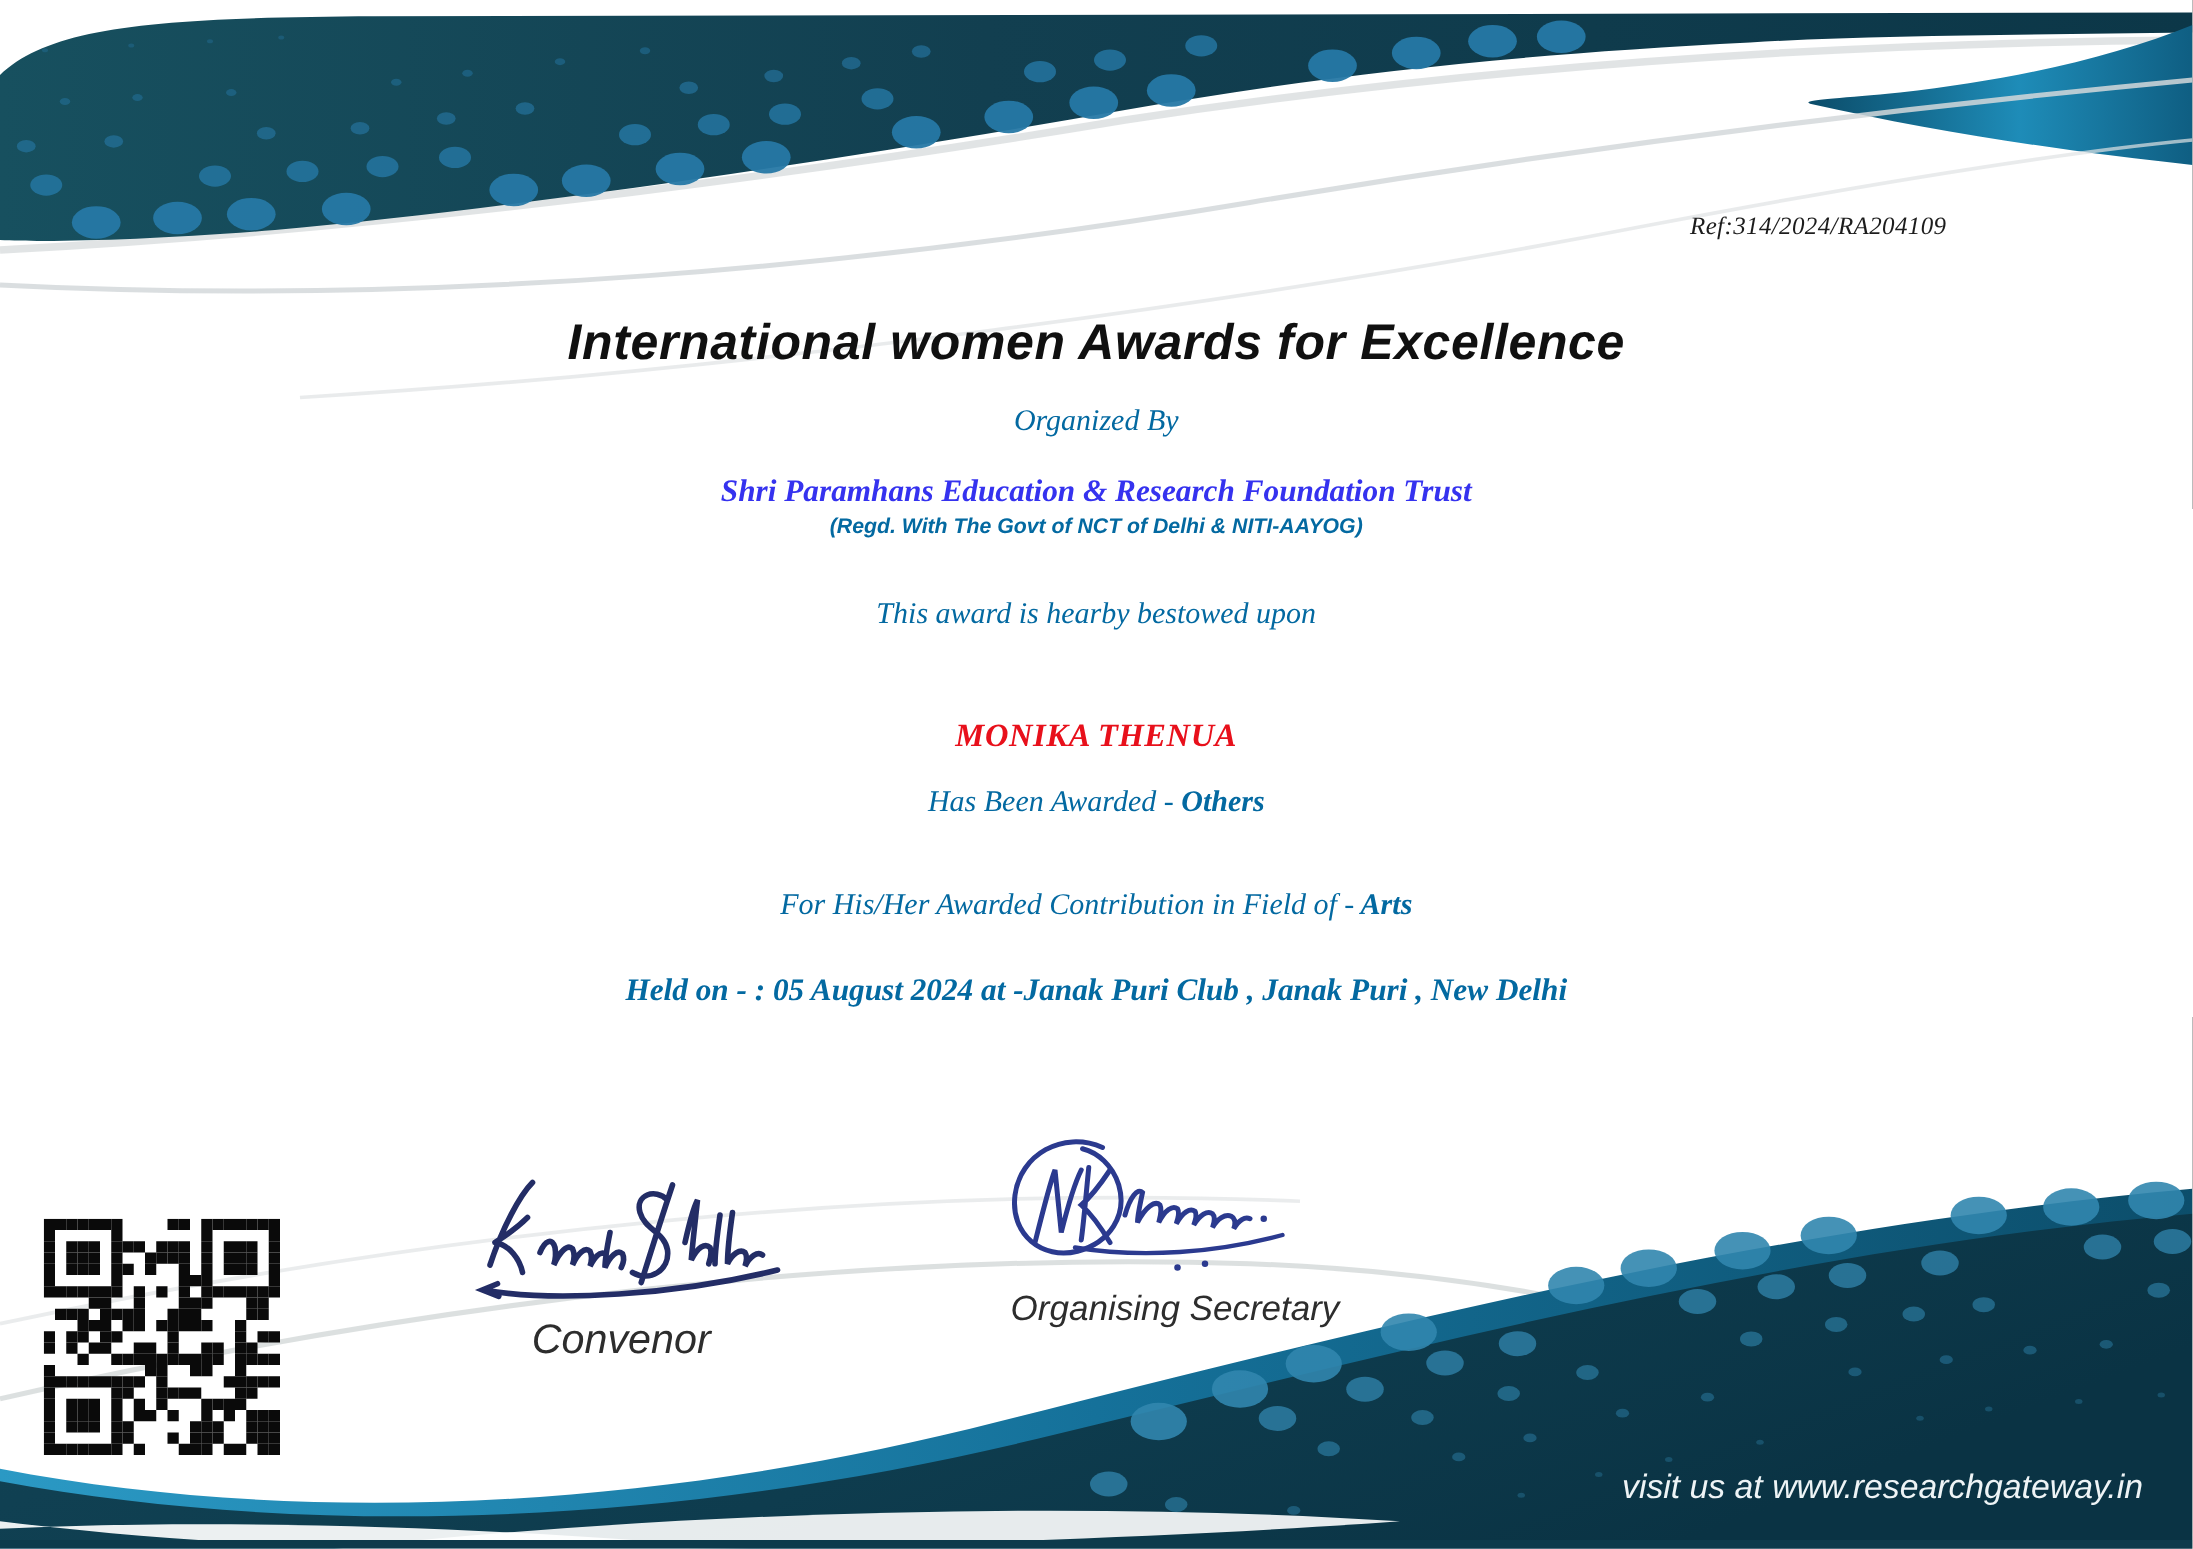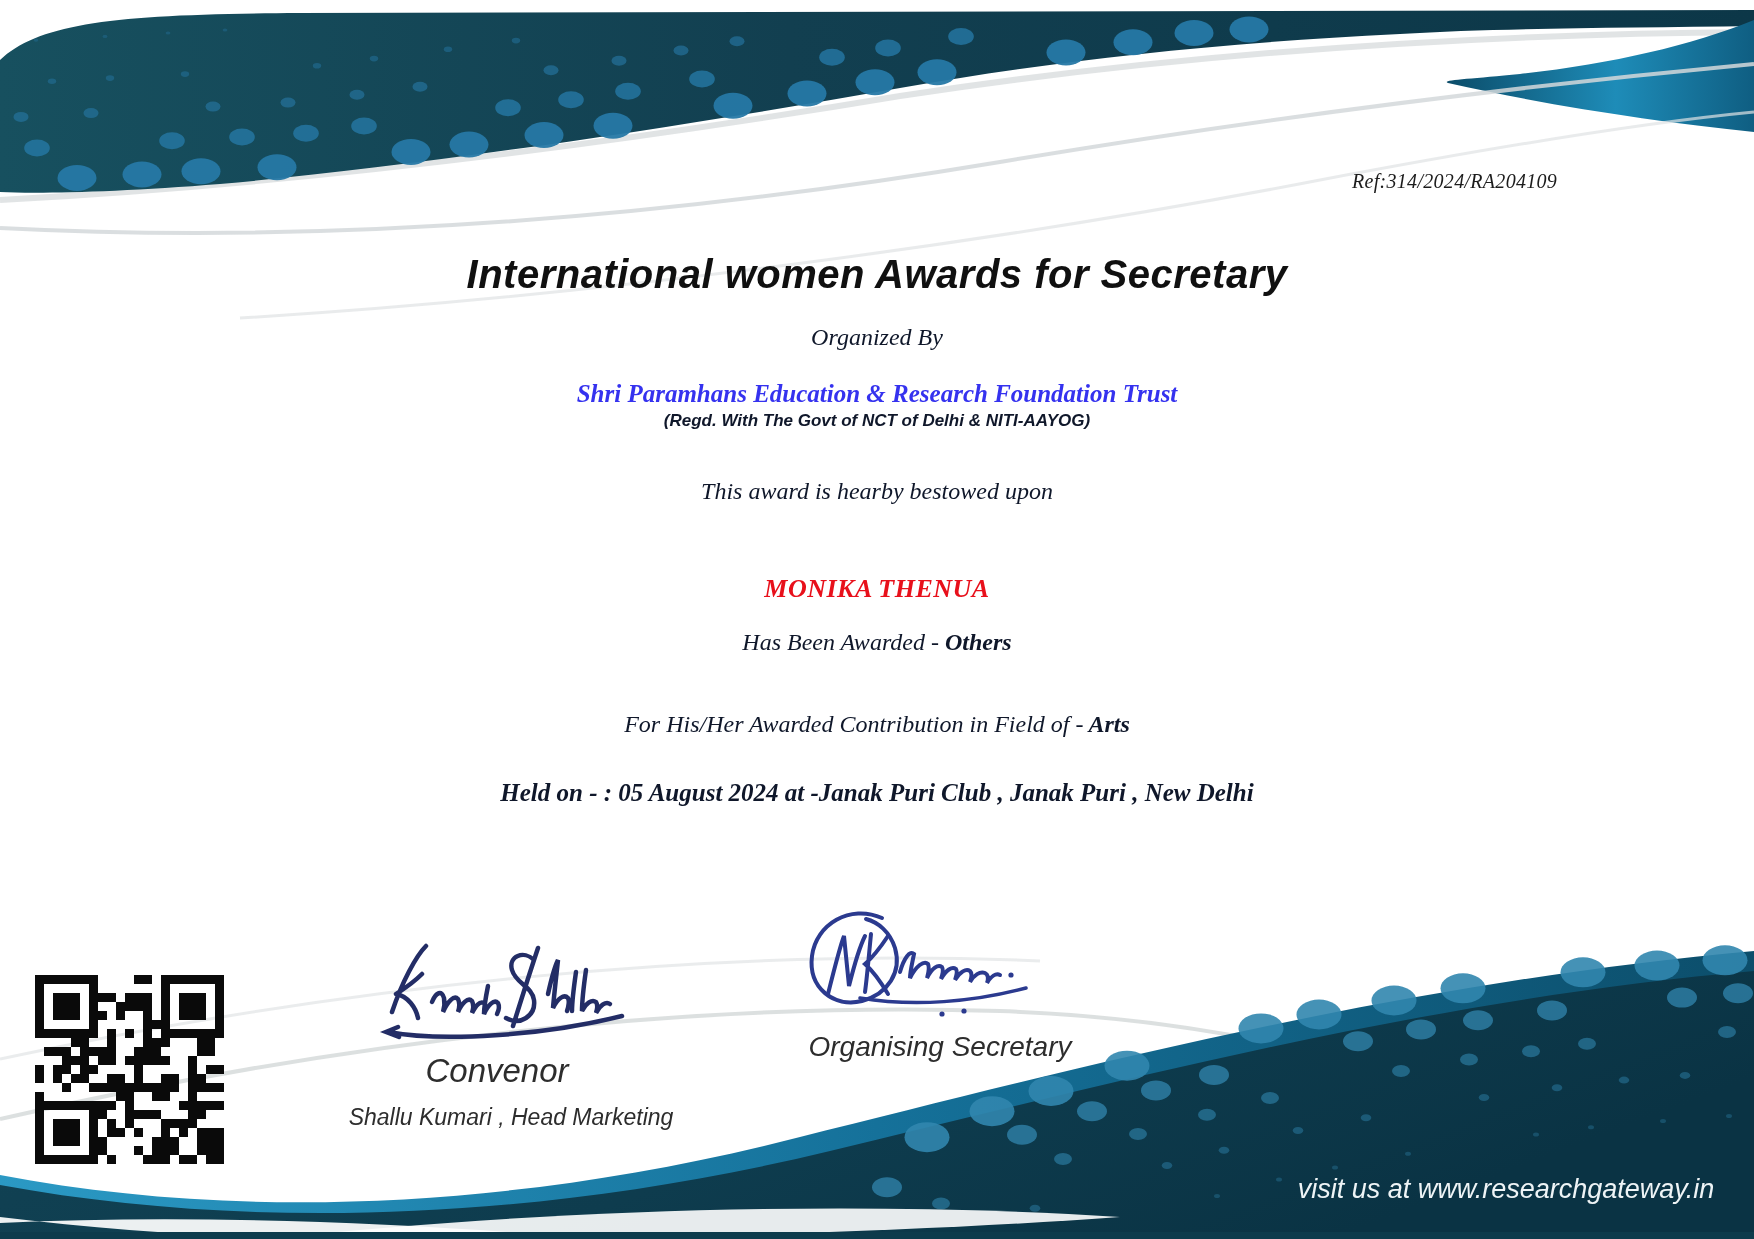--- a/index.html
+++ b/index.html
@@ -1,21 +1,21 @@
 <!DOCTYPE html>
 <html><head>
 <meta charset="utf-8">
 <style>
   html,body{margin:0;padding:0;background:#888;}
   .certificate{
     position:relative;width:1754px;height:1239px;background:#ffffff;
     overflow:hidden;font-family:"Liberation Serif",serif;font-style:italic;
   }
   svg.deco{position:absolute;left:0;}
-  .line{position:absolute;left:0;width:100%;text-align:center;color:#0f172a;}
+  .line{position:absolute;left:0;width:100%;text-align:center;color:#0369a1;}
   .ref{position:absolute;font-size:20px;color:#1c1c1c;letter-spacing:.3px;}
   .title{top:252px;font-family:"Liberation Sans",sans-serif;font-weight:600;font-size:40px;letter-spacing:.5px;color:#101010;}
   .organized{top:324px;font-size:24px;}
   .trust{top:380px;font-size:25px;font-weight:bold;}
   .regd{top:411px;font-family:"Liberation Sans",sans-serif;font-weight:bold;font-size:17px;}
   .bestow{top:478px;font-size:24px;}
   .recipient{top:546px;font-size:26px;font-weight:bold;letter-spacing:.5px;margin-top:28px;}
   .awarded{top:629px;font-size:24px;}
   .field{top:711px;font-size:24px;}
   .field b{margin-left:5px;}
@@ -182,21 +182,21 @@
         <ellipse cx="1729" cy="236.9" rx="3.0" ry="2" fill="#3186ae" opacity="0.35"></ellipse>
       </g>
 
     <path d="M0,338 C180,360 350,364 520,354 C360,342 170,336 0,344 Z" fill="#ffffff" opacity=".92"></path>
     <path d="M260,361 C520,332 840,320 1120,338 C900,354 560,364 260,361 Z" fill="#ffffff" opacity=".9"></path>
     <rect x="0" y="353" width="1754" height="7" fill="#0d3b4c"></rect>
   </svg>
 
   <div class="ref" style="left:1352px;top:170px;">Ref:314/2024/RA204109</div>
 
-  <div class="line title">International women Awards for Secretary</div>
+  <div class="line title">International women Awards for Excellence</div>
   <div class="line organized">Organized By</div>
   <div class="line regd">(Regd. With The Govt of NCT of Delhi &amp; NITI-AAYOG)</div>
   <div class="line trust" style="color:#3532ef;">Shri Paramhans Education &amp; Research Foundation Trust</div>
   <div class="line bestow">This award is hearby bestowed upon</div>
   <div class="line recipient" style="color:#e8101b;">MONIKA THENUA</div>
   <div class="line awarded"><span>Has Been Awarded - </span><b>Others</b></div>
   <div class="line field"><span>For His/Her Awarded Contribution in Field of -</span><b>Arts</b></div>
   <div class="line event">Held on - : 05 August 2024 at -Janak Puri Club , Janak Puri , New Delhi</div>
 
   <svg id="qr-wrap" width="189" height="189" viewBox="0 0 189 189" fill="#0a0a0a">
@@ -445,21 +445,20 @@
     </svg>
 
   <svg class="sig" style="left:372px;top:932px;" width="300" height="115" viewBox="0 0 300 115" stroke="#232d66" stroke-width="4.5" fill="none" stroke-linecap="round">
     <path d="M20,80 C30,50 44,24 54,14 M50,42 C40,52 30,58 24,62 M24,62 C36,64 44,76 46,86"></path>
     <path d="M60,70 C64,60 70,58 72,66 C73,72 72,77 71,80 C76,69 82,63 86,67 C88,71 87,77 86,80 C90,71 96,65 100,69 C102,73 101,78 100,81 C104,73 108,69 112,71 M116,54 C114,64 112,75 112,82 C116,73 122,67 126,71 C128,75 126,80 125,82"></path>
     <path d="M162,28 C152,18 136,24 140,38 C144,52 160,54 162,68 C164,84 148,94 134,86 M166,16 C156,46 146,78 141,94"></path>
     <path d="M176,62 C180,44 184,32 186,28 C184,46 182,64 181,76 C186,66 192,62 196,66 C198,70 196,76 195,79 M204,40 C202,54 200,68 200,79 M214,38 C212,52 210,66 210,79 C214,71 220,67 224,70 C226,73 225,78 224,81 C228,73 234,69 238,72"></path>
     <path d="M16,100 C70,110 170,104 250,84 M26,95 L14,100 L27,105"></path>
   </svg>
   <div class="sig-label convenor">Convenor</div>
-  <div class="sig-label convenor-detail">Shallu Kumari , Head Marketing</div>
 
   <svg class="sig" style="left:790px;top:900px;" width="280" height="122" viewBox="0 0 280 122" stroke="#2b3a8f" stroke-width="4" fill="none" stroke-linecap="round">
     <path d="M92,18 C60,4 26,24 22,56 C18,88 44,108 72,101 C98,94 112,72 105,48 C100,32 88,22 76,19"></path>
     <path d="M38,94 C44,70 50,46 54,36 L59,86 C65,62 71,44 75,36"></path>
     <path d="M81,34 C79,54 77,78 75,92 M98,36 C90,48 82,58 75,64 C84,72 92,84 98,94"></path>
     <path d="M110,72 C114,58 120,50 124,54 C122,64 120,72 120,78 C126,66 134,60 138,64 C140,68 138,74 137,78 C142,68 148,64 152,67 C154,70 152,76 151,79 C156,70 162,66 166,69 C168,72 166,77 165,80 C170,72 176,68 180,71 C183,74 181,79 180,82 C184,75 190,71 195,73 C199,75 198,80 197,83 C201,76 206,73 210,75"></path>
     <circle cx="221" cy="75" r="2.6" fill="#2b3a8f" stroke="none"></circle>
     <path d="M70,98 C124,107 184,102 236,88" stroke-width="3.5"></path>
     <circle cx="152" cy="114" r="2.6" fill="#2b3a8f" stroke="none"></circle>
     <circle cx="174" cy="111" r="2.6" fill="#2b3a8f" stroke="none"></circle>

